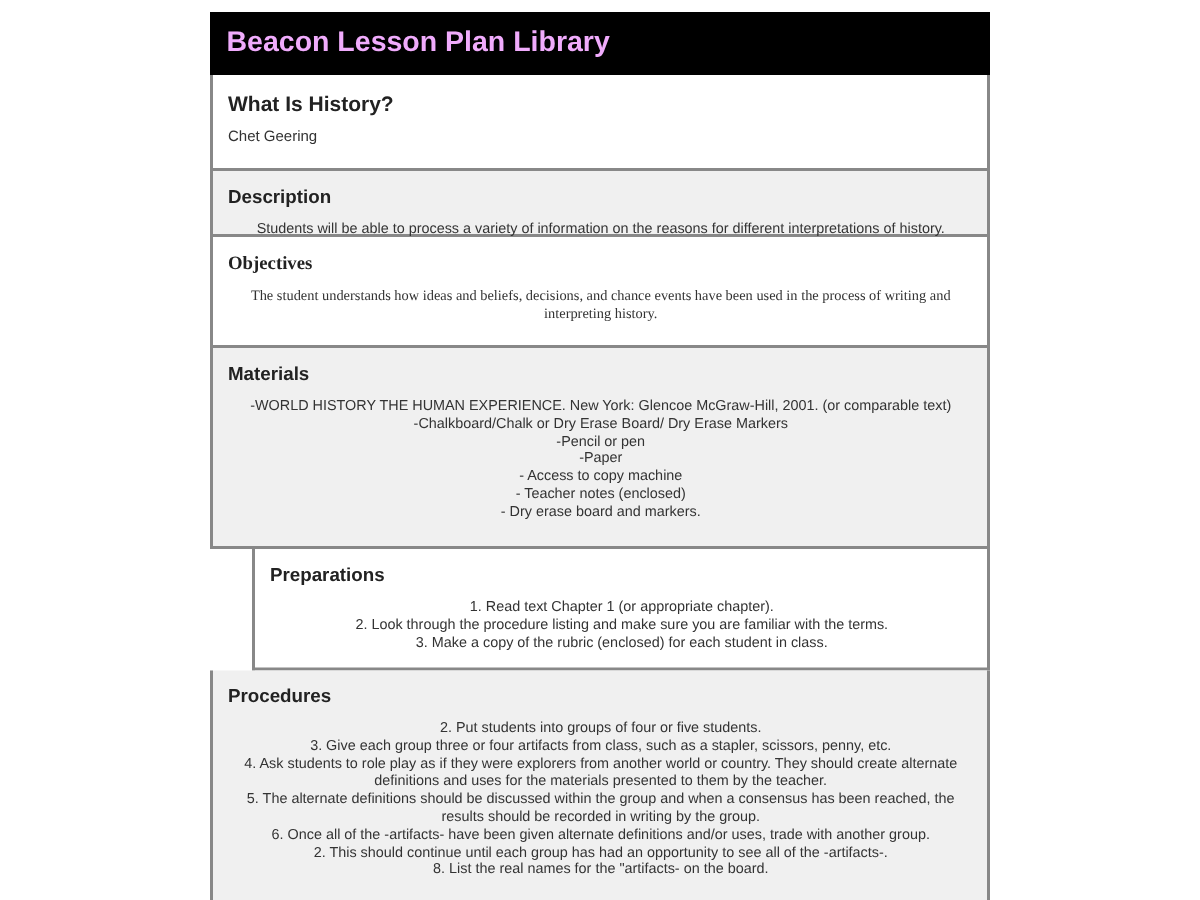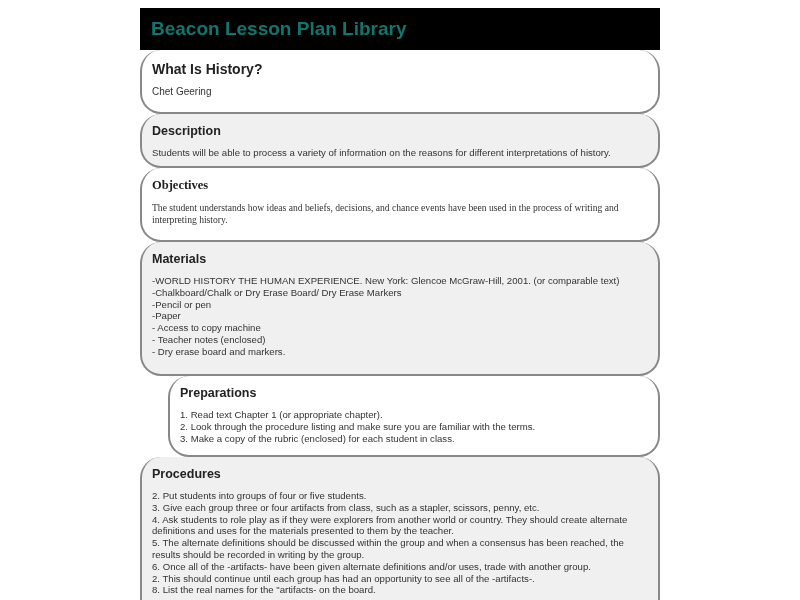--- a/index.html
+++ b/index.html
@@ -1,32 +1,32 @@
 <!DOCTYPE html>
 <html><head>
 <meta charset="utf-8">
 <style>
   html, body { margin: 0; padding: 0; background: #ffffff; }
   body { width: 800px; height: 600px; overflow: hidden; position: relative;
          font-family: "Liberation Sans", sans-serif; color: #222; }
   .page { position: absolute; left: 140px; top: 8px; width: 520px; }
-  .banner { background: #000; color: #0f766e; height: 42px; box-sizing: border-box;
+  .banner { background: #000; color: #f0abfc; height: 42px; box-sizing: border-box;
             padding: 9px 10px 0 10px; font-size: 19px; font-weight: bold;
             border: 1px solid #000; }
   .section { box-sizing: border-box; border-left: 2px solid #888; border-right: 2px solid #888;
-             border-bottom: 2px solid #888; padding: 8px 9px 10px 10px; border-radius: 21px; }
+             border-bottom: 2px solid #888; padding: 8px 9px 10px 10px; }
   .section.white { background: #ffffff; }
   .section.grey { background: #f0f0f0; }
   .title-sec { height: 64px; padding-top: 11px; }
   .lesson-title { font-size: 14px; font-weight: bold; margin: 0 0 9px 0; color: #222; }
   .author { font-size: 10px; font-weight: normal; color: #333; }
   h2 { font-size: 12.5px; font-weight: bold; margin: 2px 0 9px 0; color: #222; }
-  .txt { font-size: 9.6px; line-height: 11.8px; color: #333; }
+  .txt { font-size: 9.6px; line-height: 11.8px; color: #333; text-align: center; }
   .line { white-space: nowrap; }
-  #sec-description { height: 54px; }
+  #sec-description { height: 44px; }
   #sec-objectives { height: 74px; font-family: Liberation Serif, serif; }
   #sec-materials { height: 134px; }
   #sec-preparations { height: 81px; margin-left: 28px; }
   #sec-procedures { height: 200px; }
 </style>
 </head>
 <body>
 
 <div class="page">
   <div class="banner">Beacon Lesson Plan Library</div>

